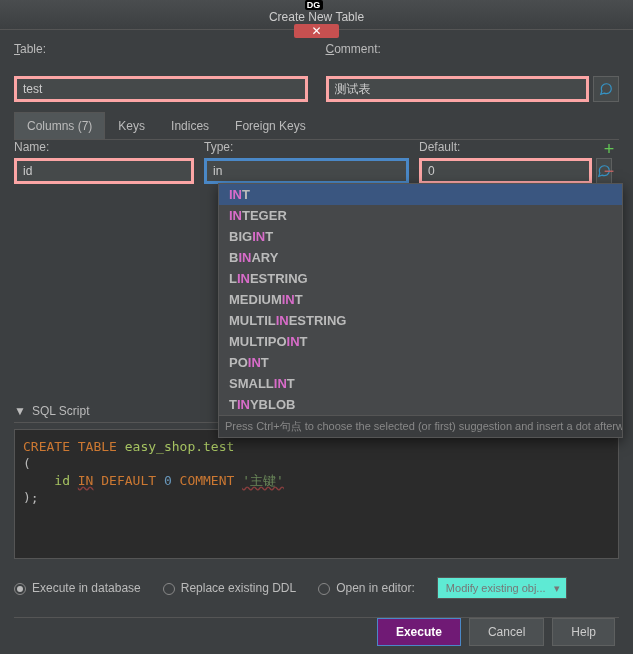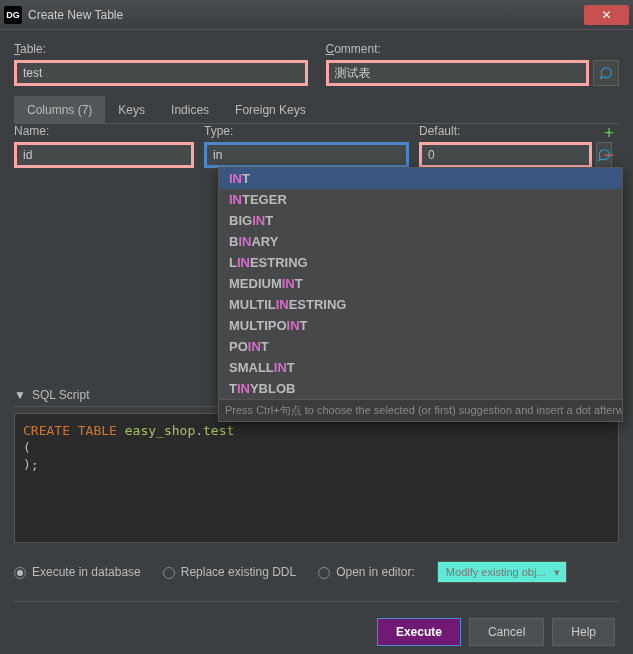--- a/index.html
+++ b/index.html
@@ -1,41 +1,41 @@
 <!DOCTYPE html>
 <html><head>
 <meta charset="utf-8">
 <style>
 * { box-sizing: border-box; margin: 0; padding: 0; }
 body { font-family: "Segoe UI", Tahoma, sans-serif; font-size: 12px; background: #3c3f41; color: #bbb; width: 633px; height: 654px; overflow: hidden; }
-.titlebar { height: 30px; background: linear-gradient(#4a4d4f, #3c3f41); border-bottom: 1px solid #555; display: flex; align-items: center; padding: 0 4px; }
+.titlebar { height: 30px; background: linear-gradient(#4a4d4f, #3c3f41); border-bottom: 1px solid #555; display: flex; align-items: center; padding: 0 4px; flex-direction: column; }
 .titlebar .logo { width: 18px; height: 18px; background: #000; color: #fff; font-size: 9px; font-weight: bold; display: flex; align-items: center; justify-content: center; border-radius: 2px; margin-right: 6px; }
 .titlebar .title { flex: 1; color: #ccc; font-size: 12px; }
 .titlebar .close { width: 45px; height: 20px; background: #c75050; color: #fff; display: flex; align-items: center; justify-content: center; font-size: 12px; border-radius: 2px; cursor: pointer; }
 .content { padding: 12px 14px; }
 .toprow { display: flex; gap: 18px; margin-bottom: 10px; }
-.col { flex: 1; display: flex; flex-direction: column; gap: 4px; }
+.col { flex: 1; display: flex; flex-direction: column; gap: 20px; }
 .lbl { color: #bbb; font-size: 12px; }
 .lbl u { text-decoration: underline; }
 .input-row { display: flex; gap: 4px; align-items: center; }
 input[type=text] { background: #45494a; border: 3px solid #fca5a5; color: #ccc; padding: 4px 6px; font-size: 12px; height: 26px; flex: 1; outline: none; }
 .chat-icon { width: 26px; height: 26px; background: #45494a; border: 1px solid #5e6060; display: flex; align-items: center; justify-content: center; cursor: pointer; }
 .chat-icon svg { width: 14px; height: 14px; }
 .tabs { border-bottom: 1px solid #555; display: flex; margin-top: 6px; }
 .tab { padding: 6px 12px; color: #bbb; cursor: pointer; border: 1px solid transparent; border-bottom: none; }
 .tab.active { background: #515658; border-color: #555; }
 .fields-head { display: flex; gap: 10px; align-items: flex-start; }
 .fields-head .namecol { width: 180px; }
 .fields-head .typecol { flex: 1; position: relative; }
 .fields-head .defcol { width: 170px; }
 .fields-head .btns { width: 20px; display: flex; flex-direction: column; gap: 8px; margin-top: 2px; }
 .type-input { border-color: #4a88c7 !important; }
 .plus { color: #62c554; font-size: 18px; text-align: center; cursor: pointer; line-height: 14px; }
 .minus { color: #c76565; font-size: 18px; text-align: center; cursor: pointer; line-height: 14px; }
-.autocomplete { position: absolute; left: 218px; top: 167px; width: 405px; background: #46484a; border: 1px solid #555; z-index: 100; box-shadow: 0 4px 12px rgba(0,0,0,.5); }
+.autocomplete { position: absolute; left: 218px; top: 183px; width: 405px; background: #46484a; border: 1px solid #555; z-index: 100; box-shadow: 0 4px 12px rgba(0,0,0,.5); }
 .autocomplete .item { padding: 3px 10px; color: #bbb; font-size: 13px; font-weight: bold; cursor: pointer; }
 .autocomplete .item.sel { background: #3a5680; }
 .autocomplete .item .hl { color: #d86cc9; }
 .autocomplete .hint { background: #3a3c3e; color: #888; font-size: 11px; padding: 3px 6px; border-top: 1px solid #555; white-space: nowrap; overflow: hidden; }
 .sql-section { margin-top: 220px; }
 .sql-head { display: flex; align-items: center; gap: 6px; color: #bbb; border-bottom: 1px solid #555; padding-bottom: 4px; margin-bottom: 6px; }
 .sql-body { background: #2b2b2b; border: 1px solid #555; padding: 8px; font-family: "Consolas", monospace; font-size: 13px; line-height: 17px; height: 130px; overflow: hidden; }
 .kw { color: #cc7832; }
 .ident { color: #a5c261; }
 .equ { color: #bababa; }
@@ -116,20 +116,21 @@
   </div>
 
   <div class="sql-section">
     <div class="sql-head">
       <span>▼</span>
       <span>SQL Script</span>
     </div>
     <div class="sql-body">
       <div><span class="kw">CREATE</span> <span class="kw">TABLE</span> <span class="ident">easy_shop.test</span></div>
       <div><span class="equ">(</span></div>
+      <div>&nbsp;&nbsp;&nbsp;&nbsp;<span class="ident">id</span> <span class="kw underlined">IN</span> <span class="kw">DEFAULT</span> <span class="num">0</span> <span class="kw">COMMENT</span> <span class="str underlined">'主键'</span></div>
       <div><span class="equ">);</span></div>
     </div>
 
     <div class="bottom-opts">
       <label><span class="radio on"></span><span>Execute in database</span></label>
       <label><span class="radio"></span><span>Replace existing DDL</span></label>
       <label><span class="radio"></span><span>Open in editor:</span></label>
       <div class="dropdown">Modify existing obj...</div>
     </div>
     <div class="sep"></div>

